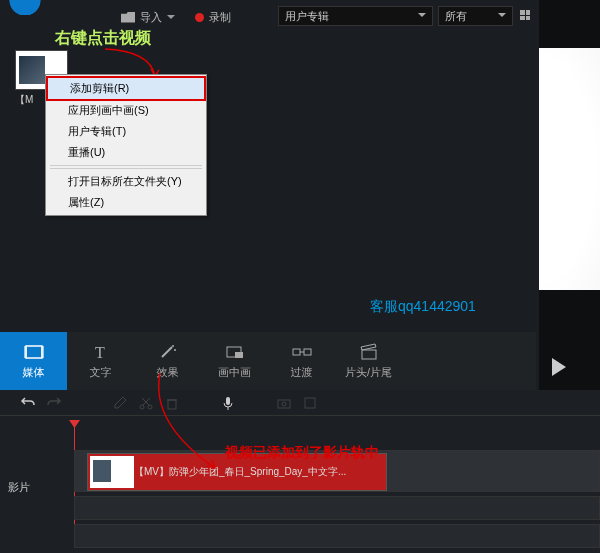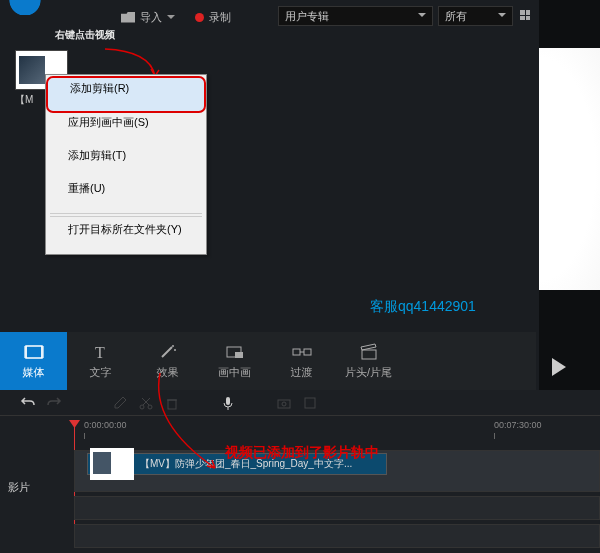--- a/index.html
+++ b/index.html
@@ -9,27 +9,27 @@
 .folder-icon { width: 14px; height: 11px; background: #aaa; clip-path: polygon(0 20%, 40% 20%, 50% 0, 100% 0, 100% 100%, 0 100%); }
 .dropdown-arrow { width: 0; height: 0; border-left: 4px solid transparent; border-right: 4px solid transparent; border-top: 4px solid #999; display: inline-block; }
 .tb-text { font-size: 11px; color: #bbb; }
 .record-dot { width: 9px; height: 9px; background: #d22; border-radius: 50%; }
 .select-box { position: absolute; top: 6px; background: #111; border: 1px solid #333; height: 20px; font-size: 11px; color: #ccc; padding: 2px 6px 2px 6px; }
 .select1 { left: 278px; width: 155px; }
 .select2 { left: 438px; width: 75px; }
 .select-arrow { position: absolute; top: 13px; width: 0; height: 0; border-left: 4px solid transparent; border-right: 4px solid transparent; border-top: 4px solid #aaa; }
 .view-icon { position: absolute; top: 10px; left: 520px; width: 10px; height: 10px; display: grid; grid-template-columns: 1fr 1fr; grid-template-rows: 1fr 1fr; gap: 1px; }
 .view-icon span { background: #aaa; }
-.annotation1 { position: absolute; top: 28px; left: 55px; color: #e5e5e5; font-size: 10px; font-weight: bold; }
+.annotation1 { position: absolute; top: 28px; left: 55px; color: #bef264; font-size: 16px; font-weight: bold; }
 .curve1 { position: absolute; top: 46px; left: 100px; width: 60px; height: 35px; }
 .thumbnail { position: absolute; top: 50px; left: 15px; width: 53px; height: 40px; background: #fff; border: 1px solid #444; }
 .thumb-inner { position: absolute; top: 5px; left: 3px; width: 26px; height: 28px; background: linear-gradient(135deg, #223344, #556677); }
 .thumb-label { position: absolute; top: 93px; left: 15px; font-size: 10px; color: #ccc; }
 .context-menu { position: absolute; top: 74px; left: 45px; width: 162px; background: #f0f0f0; border: 1px solid #888; box-shadow: 2px 2px 3px rgba(0,0,0,0.3); color: #000; font-size: 11px; padding: 2px 0; }
-.menu-item { padding: 3px 10px 15px 22px; white-space: nowrap; border-radius: 7px; }
+.menu-item { padding: 3px 10px 3px 22px; white-space: nowrap; }
 .menu-item.highlight { border: 2px solid #d00; margin: -1px 0; background: #d8e8f8; }
 .menu-sep { height: 1px; background: #ccc; margin: 2px 4px; }
 .menu-arrow { float: right; margin-right: 4px; font-size: 9px; color: #333; }
 .watermark { position: absolute; top: 298px; left: 370px; color: #0099dd; font-size: 14px; }
 .tabs-bar { position: absolute; top: 332px; left: 0; width: 536px; height: 58px; background: #202326; display: flex; }
 .tab { width: 67px; display: flex; flex-direction: column; align-items: center; justify-content: center; gap: 4px; font-size: 11px; color: #aaa; cursor: pointer; }
 .tab.active { background: #0a7acc; color: #fff; }
 .tab-icon { width: 20px; height: 18px; }
 .preview-area { position: absolute; top: 0; left: 539px; width: 61px; height: 390px; background: #0d0f11; }
 .preview-white { position: absolute; top: 48px; left: 539px; width: 61px; height: 242px; background: radial-gradient(ellipse at left center, #fff 0%, #fff 65%, #f8f8f8 100%); }
@@ -41,21 +41,21 @@
 .ruler { position: absolute; top: 30px; left: 74px; width: 526px; height: 22px; font-size: 9px; color: #888; }
 .ruler-tick { position: absolute; top: 0; }
 .ruler-tick::before { content: ''; position: absolute; top: 13px; left: 0; width: 1px; height: 6px; background: #666; }
 .playhead { position: absolute; top: 30px; left: 74px; width: 1px; height: 120px; background: #d33; }
 .playhead::before { content: ''; position: absolute; top: 0; left: -5px; width: 11px; height: 8px; background: #d33; clip-path: polygon(0 0, 100% 0, 50% 100%); }
 .track-label { position: absolute; top: 90px; left: 8px; font-size: 11px; color: #ccc; }
 .track-row { position: absolute; left: 74px; width: 526px; height: 24px; background: #26292d; border: 1px solid #333; }
 .track1 { top: 60px; height: 42px; background: #2e3237; }
 .track2 { top: 106px; }
 .track3 { top: 134px; }
-.clip { position: absolute; top: 2px; left: 12px; width: 300px; height: 22px; background: #0c4a6e; border: 1px solid #555; display: flex; align-items: center; gap: 6px; padding: 2px; }
+.clip { position: absolute; top: 2px; left: 12px; width: 300px; height: 38px; background: #b91c1c; border: 1px solid #555; display: flex; align-items: center; padding: 2px; }
 .clip-thumb { width: 44px; height: 32px; background: #fff; position: relative; }
 .clip-thumb::after { content: ''; position: absolute; top: 4px; left: 3px; width: 18px; height: 22px; background: #445566; }
 .clip-name { font-size: 10px; color: #ddd; white-space: nowrap; overflow: hidden; }
 .annotation2 { position: absolute; top: 444px; left: 225px; color: #d00; font-size: 14px; font-weight: bold; z-index: 10; text-align: right; }
 .curve2 { position: absolute; top: 368px; left: 140px; width: 100px; height: 110px; z-index: 10; }
 </style>
 </head>
 <body>
 
 <div class="top-partial-icon"></div>
@@ -87,25 +87,26 @@
   </svg>
 
 <div class="thumbnail">
     <div class="thumb-inner"></div>
   </div>
 <div class="thumb-label">【M</div>
 
 <div class="context-menu">
   <div class="menu-item highlight">添加剪辑(R)</div>
   <div class="menu-item">应用到画中画(S)</div>
-  <div class="menu-item">添加剪辑(T)</div>
+  <div class="menu-item">用户专辑(T)</div>
   <div class="menu-item">重播(U)</div>
   <div class="menu-sep"></div>
   <div class="menu-sep"></div>
   <div class="menu-item">打开目标所在文件夹(Y)</div>
+  <div class="menu-item">属性(Z)</div>
 </div>
 
 <div class="watermark">客服qq41442901</div>
 
 <div class="preview-area"></div>
 <div class="preview-white"></div>
 <div class="play-btn"></div>
 
 <div class="tabs-bar">
   <div class="tab active">
@@ -182,24 +183,20 @@
         <path d="M 4 8 Q 4 12 8 12 Q 12 12 12 8 M 8 12 L 8 15" fill="none" stroke="#ccc"></path>
       </svg>
     <span style="width:20px"></span>
     <svg class="tl-icon" viewBox="0 0 16 16">
         <rect x="2" y="5" width="12" height="8" fill="none" stroke="#666"></rect>
         <circle cx="8" cy="9" r="2" fill="none" stroke="#666"></circle>
       </svg>
     <svg class="tl-icon" viewBox="0 0 16 16">
         <rect x="3" y="3" width="10" height="10" fill="none" stroke="#666"></rect>
       </svg>
-  </div>
-  <div class="ruler">
-    <div class="ruler-tick" style="left:10px"><span>0:00:00:00</span></div>
-    <div class="ruler-tick" style="left:420px"><span>00:07:30:00</span></div>
   </div>
   <div class="playhead"></div>
   <div class="track-label">影片</div>
   <div class="track-row track1">
     <div class="clip">
       <div class="clip-thumb"></div>
       <div class="clip-name">【MV】防弹少年团_春日_Spring_Day_中文字...</div>
     </div>
   </div>
   <div class="track-row track2"></div>

